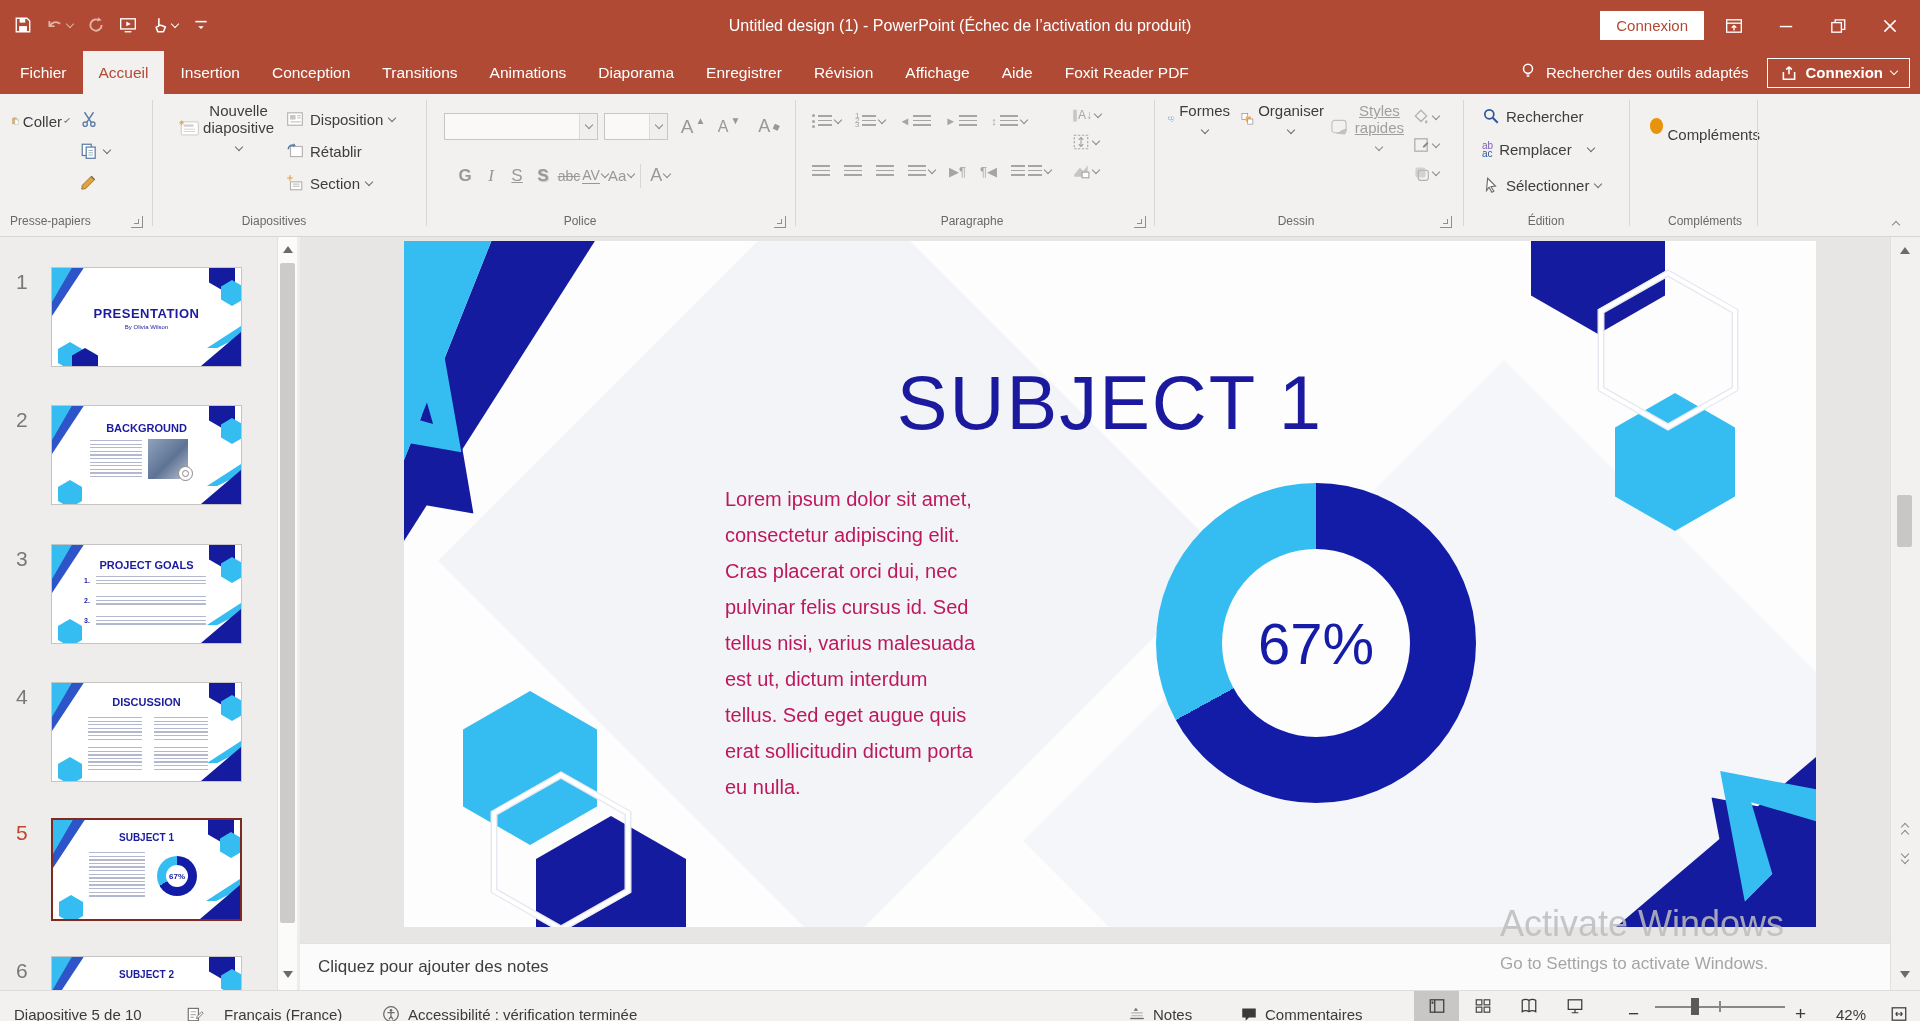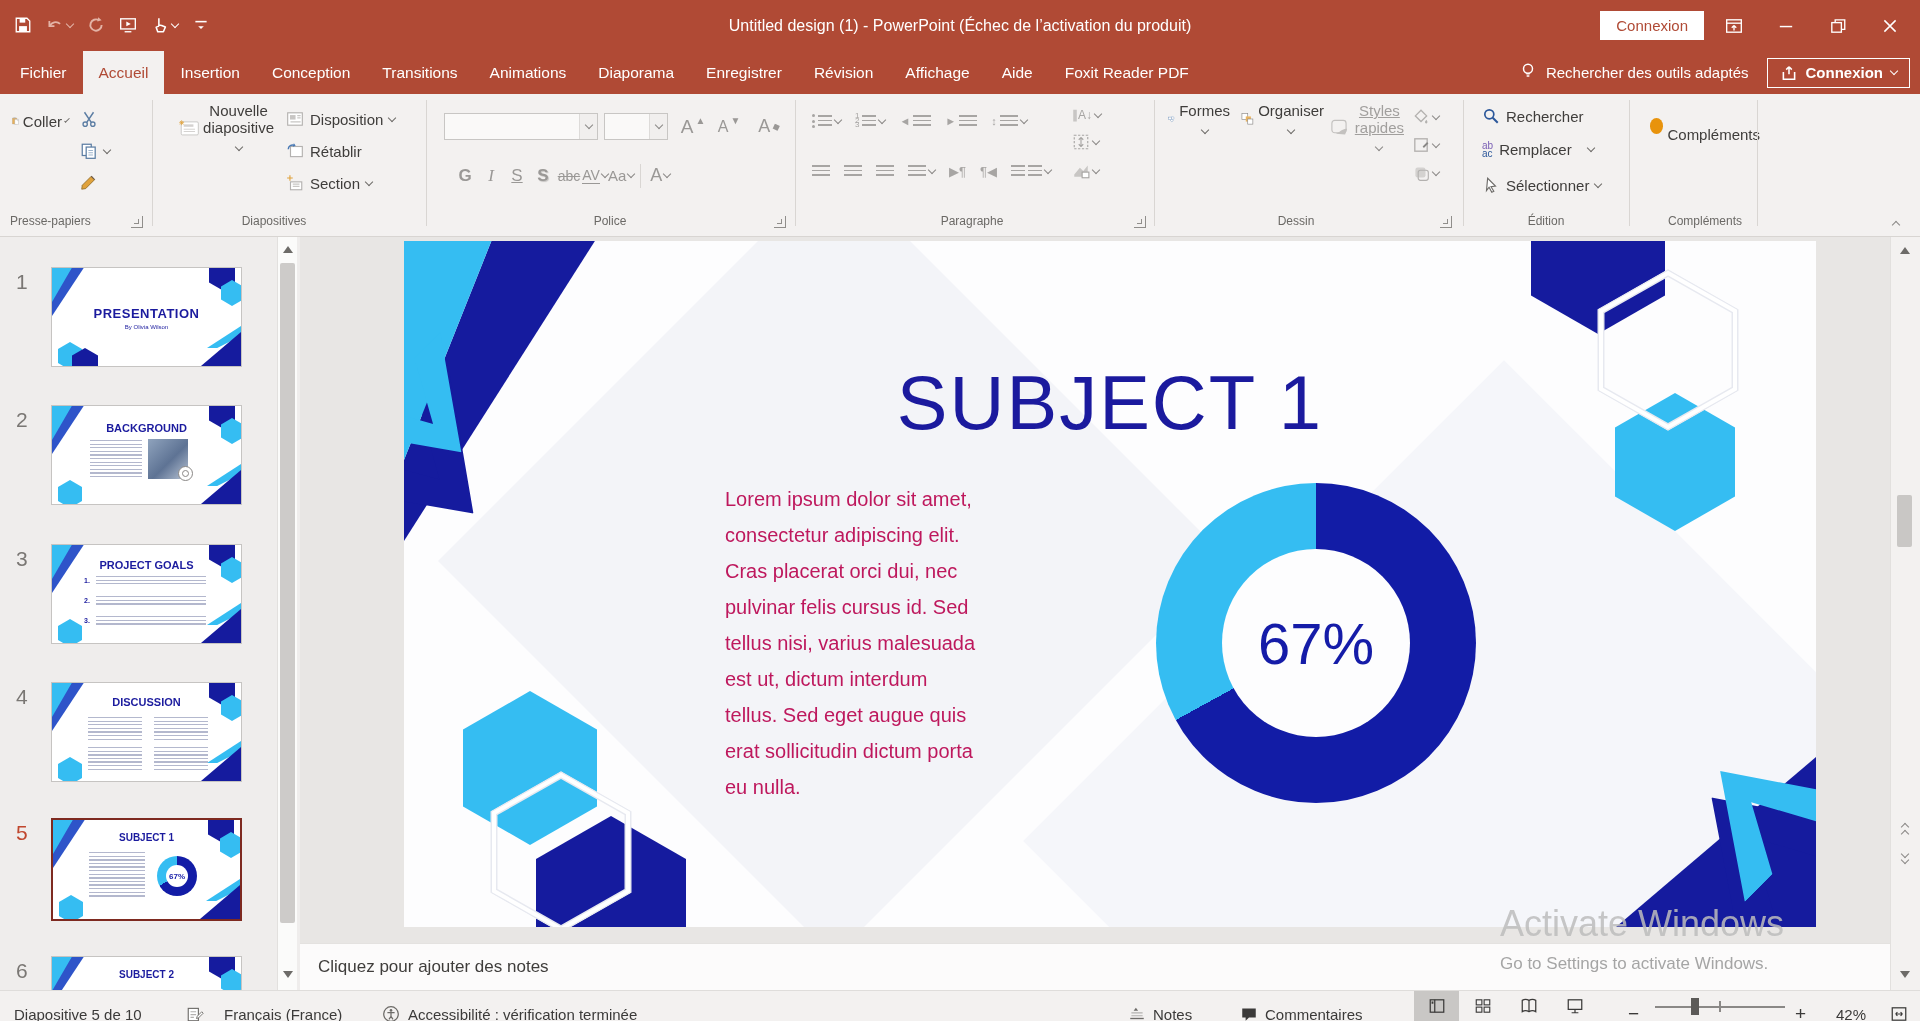--- a/index.html
+++ b/index.html
@@ -349,21 +349,21 @@
     <span class="fbtn" style="font-size:15px;">
         <span>Aa</span>
         <i class="cv d"></i>
       </span>
     <span style="width:1px;height:24px;background:#d9d6d3;margin:0 6px;"></span>
     <span class="fbtn" style="font-size:18px;">
         <span>A</span>
         <i class="cv d"></i>
       </span>
   </div>
-  <div class="rgroup-label" style="left:610px;transform:translateX(-50%);">Police</div>
+  <div class="rgroup-label" style="left:580px;transform:translateX(-50%);">Police</div>
   <div class="dlg-launch" style="left:774px;"></div>
   <div class="rsep" style="left:795px;"></div>
 
   <div style="position:absolute;left:812px;top:20px;display:flex;align-items:center;gap:14px;">
     <span class="dotlines">
         <span class="dotcol">
           <i></i>
           <i></i>
           <i></i>
         </span>

